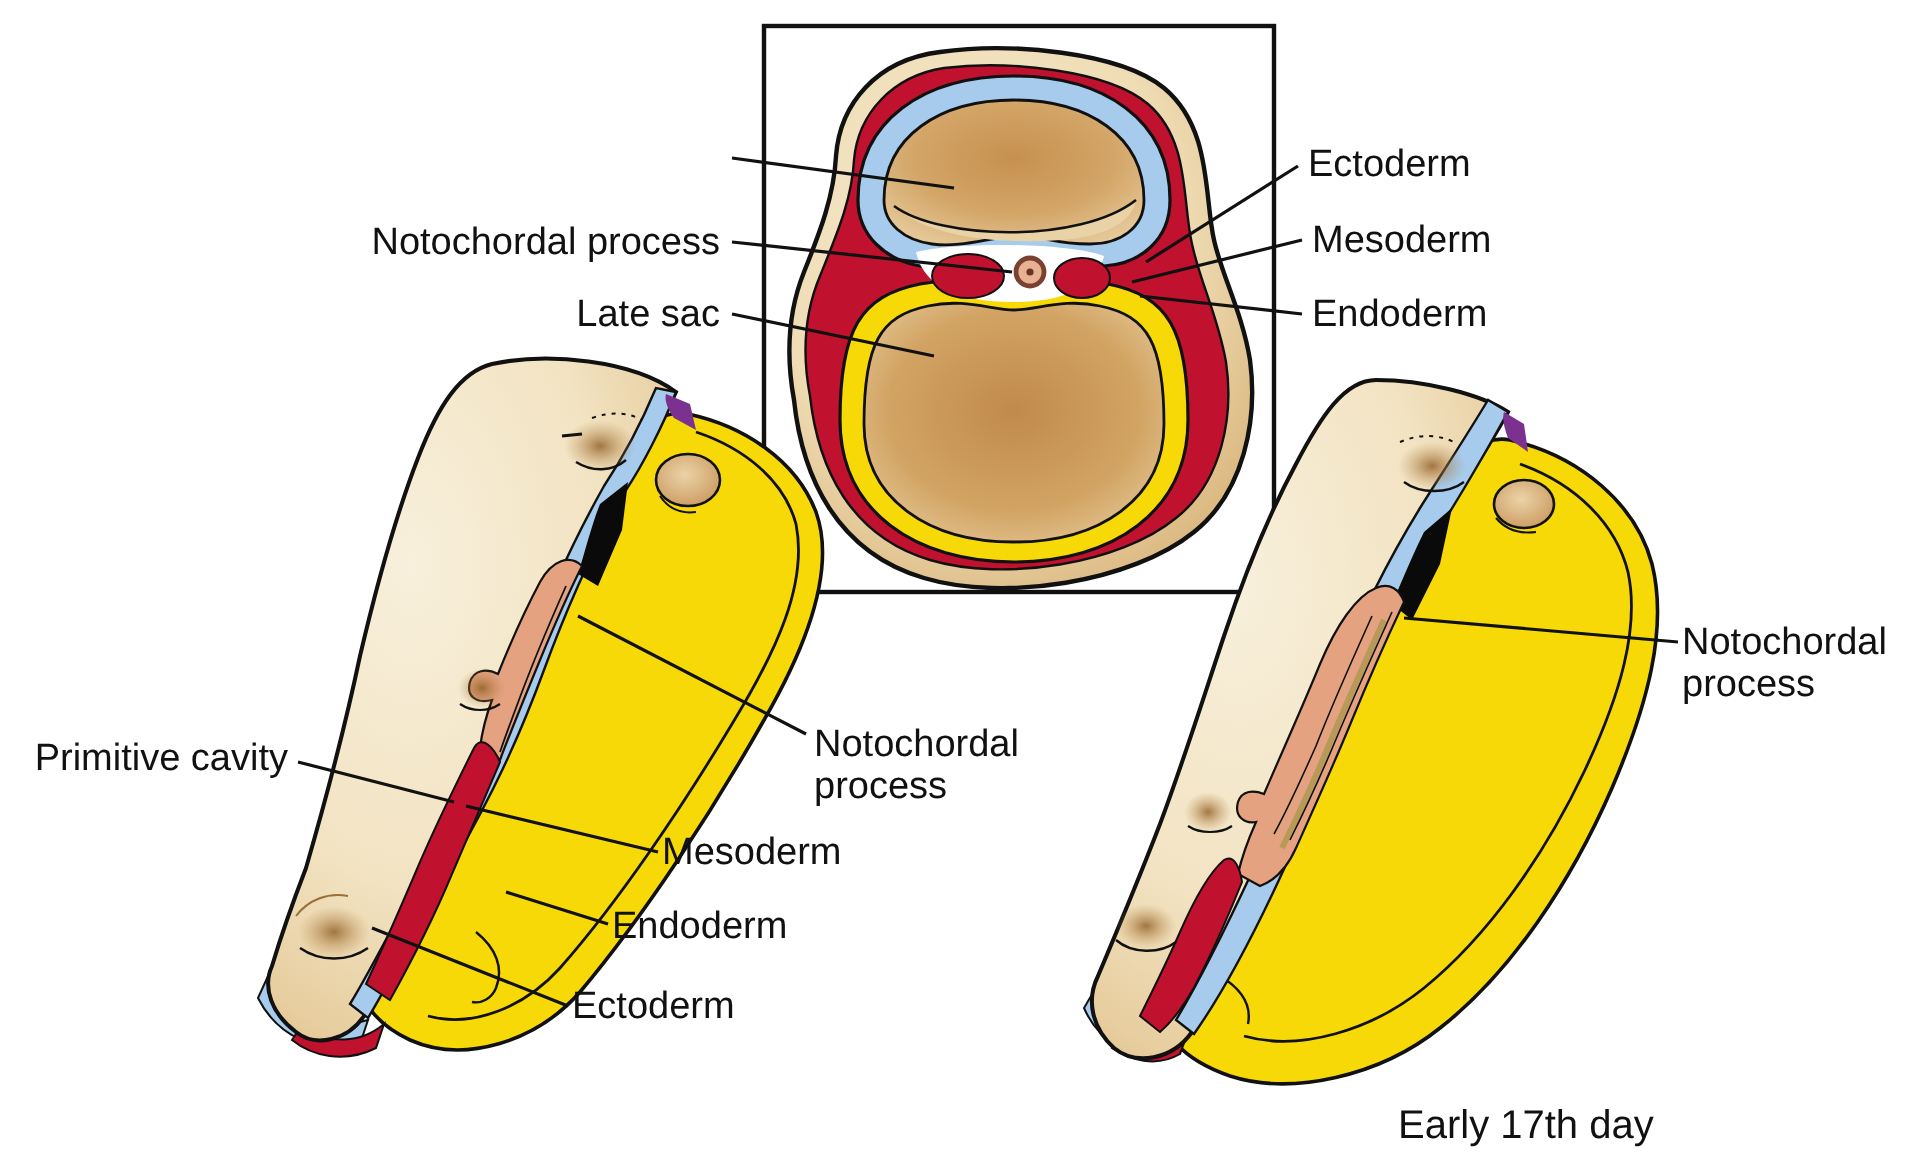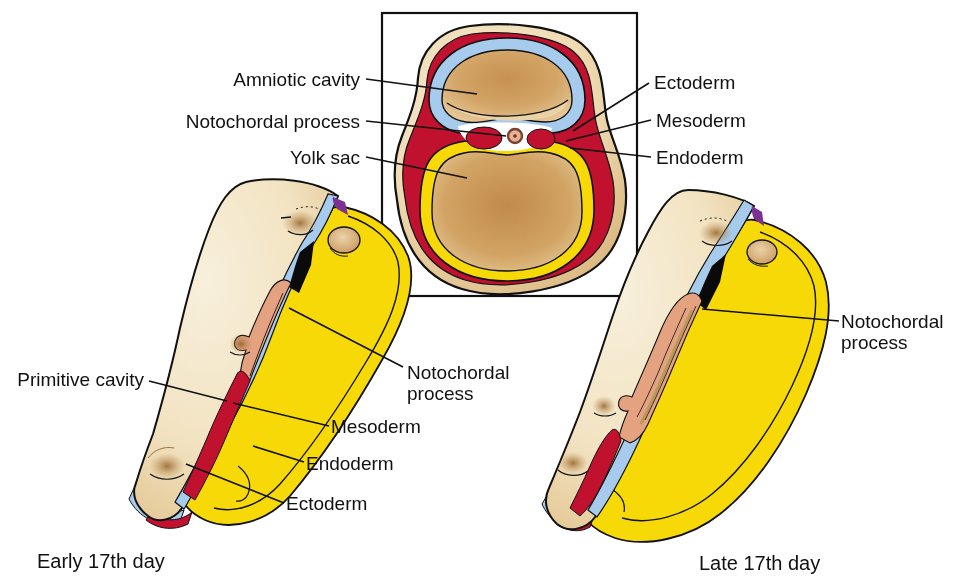--- a/index.html
+++ b/index.html
@@ -178,32 +178,30 @@
     <line x1="651" y1="157" x2="570" y2="148"></line>
     <line x1="149" y1="381" x2="227" y2="401"></line>
     <line x1="403" y1="367" x2="289" y2="308"></line>
     <line x1="329" y1="426" x2="233" y2="403"></line>
     <line x1="304" y1="462" x2="253" y2="446"></line>
     <line x1="284" y1="503" x2="186" y2="464"></line>
     <line x1="839" y1="321" x2="702" y2="309"></line>
   </g>
 </svg>
 
-<div class="label ra" style="right:602px;top:69px;">Amniotic cavity</div>
 <div class="label ra" style="right:602px;top:111px;">Notochordal process</div>
-<div class="label ra" style="right:602px;top:147px;">Yolk sac</div>
+<div class="label ra" style="right:602px;top:147px;">Late sac</div>
 
 <div class="label" style="left:654px;top:72px;">Ectoderm</div>
 <div class="label" style="left:656px;top:110px;">Mesoderm</div>
 <div class="label" style="left:656px;top:147px;">Endoderm</div>
 
 <div class="label ra" style="right:818px;top:369px;">Primitive cavity</div>
 <div class="label wrap" style="left:407px;top:362px;width:115px;">Notochordal process</div>
 <div class="label" style="left:331px;top:416px;">Mesoderm</div>
 <div class="label" style="left:306px;top:453px;">Endoderm</div>
 <div class="label" style="left:286px;top:493px;">Ectoderm</div>
 
 <div class="label wrap" style="left:841px;top:311px;width:115px;">Notochordal process</div>
 
-<div class="caption" style="left:37px;top:550px;">Early 17th day</div>
-<div class="caption" style="left:699px;top:552px;">Late 17th day</div>
+<div class="caption" style="left:699px;top:552px;">Early 17th day</div>
 
 </div>
 
 </body></html>

